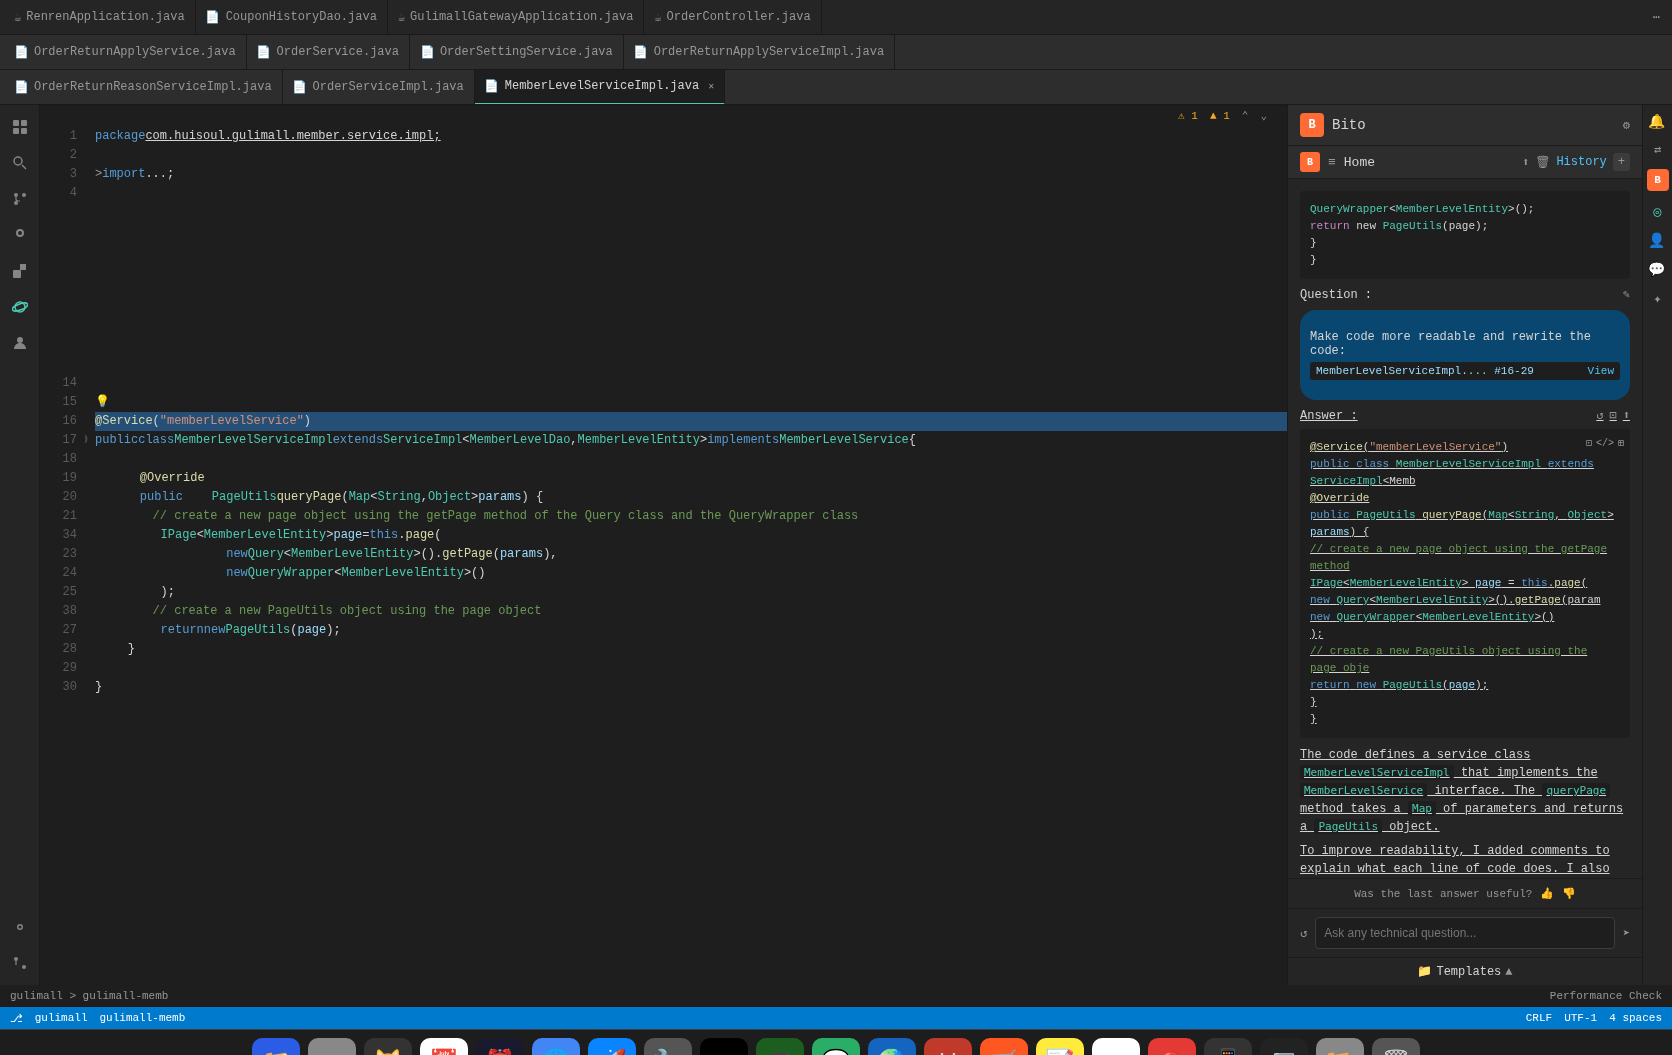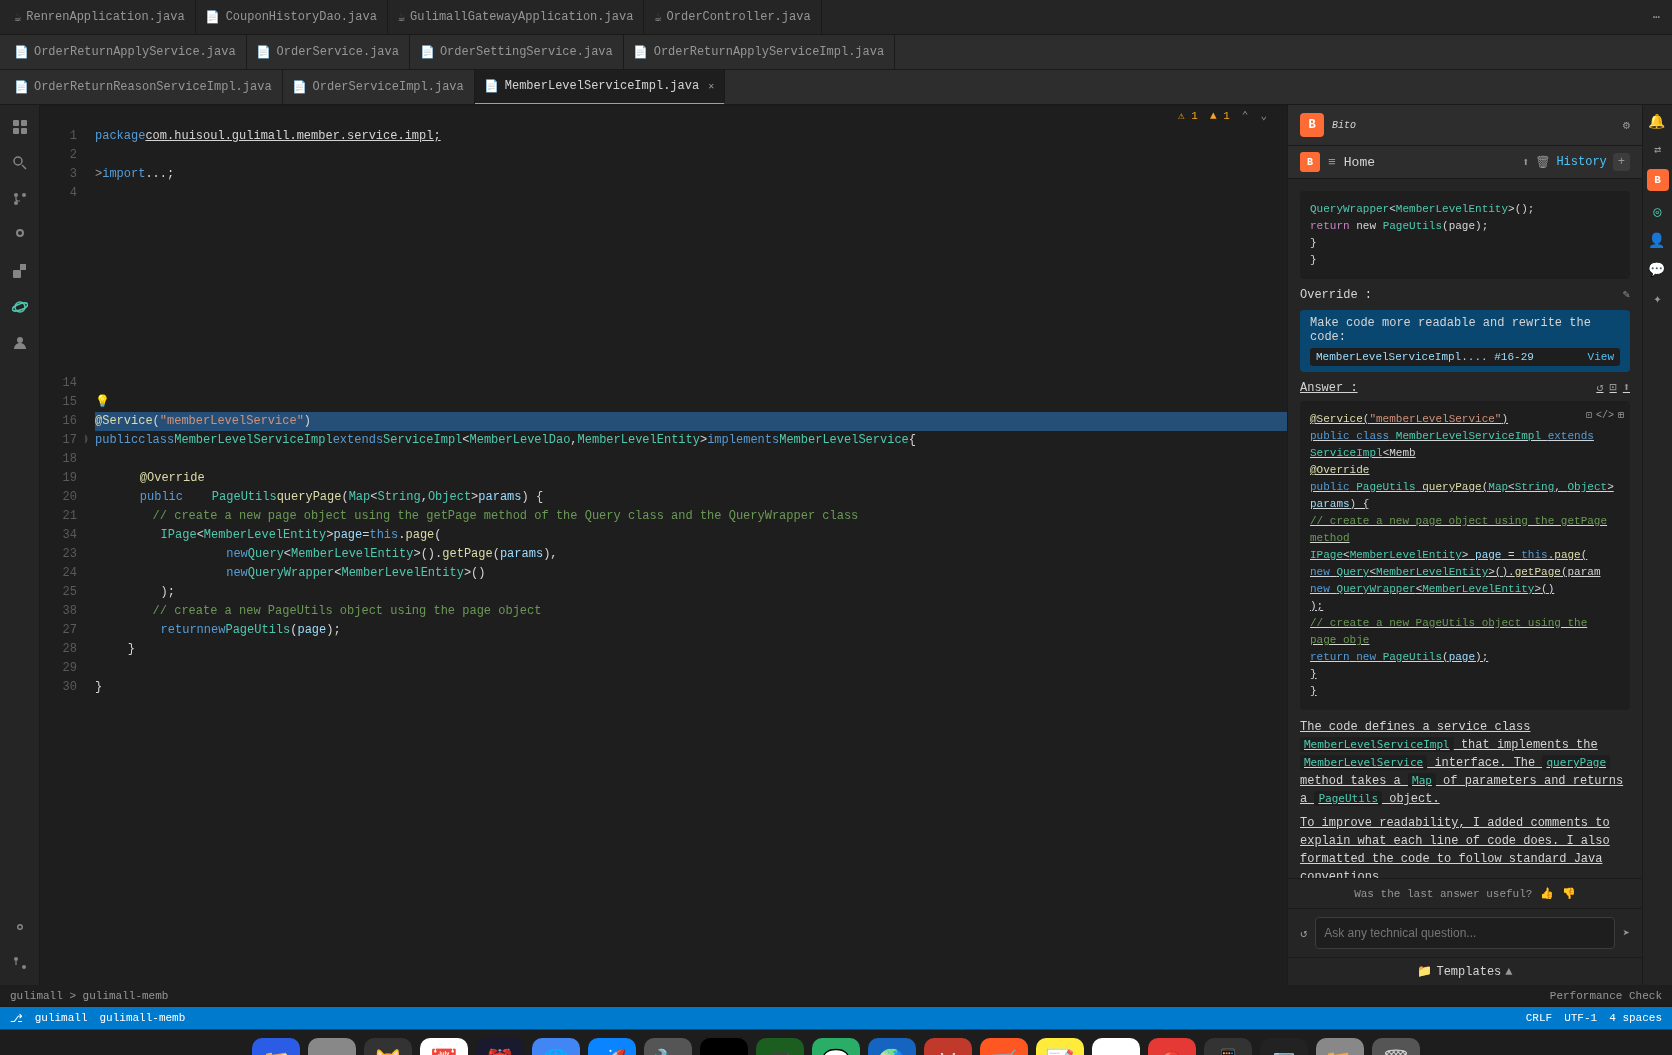--- a/index.html
+++ b/index.html
@@ -172,23 +172,22 @@
       gap: 8px;
     }
     .bito-logo {
       width: 24px; height: 24px;
       background: #ff6b35;
       border-radius: 4px;
       display: flex; align-items: center; justify-content: center;
       color: white; font-weight: bold; font-size: 12px;
     }
     .bito-title {
-      font-size: 10px;
-      color: #d4d4d4;
-      font-style: italic;
+      font-size: 14px;
+      color: #d4d4d4;
     }
     .bito-header-icons {
       margin-left: auto;
       display: flex; gap: 8px; align-items: center;
     }
 
     .bito-home-bar {
       display: flex;
       align-items: center;
       padding: 6px 12px;
@@ -237,22 +236,22 @@
       align-items: center;
       justify-content: space-between;
       margin-bottom: 8px;
     }
     .question-label {
       color: #d4d4d4;
       font-size: 12px;
     }
     .question-box {
       background: #094771;
-      border-radius: 4px;
-      padding: 6px 10px;
+      border-radius: 16px;
+      padding: 20px 10px;
       margin-bottom: 6px;
     }
     .question-text-bito {
       color: #d4d4d4;
       font-size: 12px;
     }
     .file-ref {
       display: flex;
       align-items: center;
       justify-content: space-between;
@@ -662,21 +661,21 @@
     <div class="bito-content">
 
       <div class="code-block-bito">
         <div style="color:#4ec9b0;">QueryWrapper<span style="color:#d4d4d4;">&lt;</span><span style="color:#4ec9b0;">MemberLevelEntity</span><span style="color:#d4d4d4;">&gt;();</span></div>
         <div><span style="color:#d4d4d4;">    </span><span style="color:#c586c0;">return</span><span style="color:#d4d4d4;"> new </span><span style="color:#4ec9b0;">PageUtils</span><span style="color:#d4d4d4;">(page);</span></div>
         <div><span style="color:#d4d4d4;">}</span></div>
         <div><span style="color:#d4d4d4;">}</span></div>
       </div>
 
       <div class="question-section">
-        <span class="question-label">Override :</span>
+        <span class="question-label">Question :</span>
         <span style="color:#969696;cursor:pointer;">✎</span>
       </div>
       <div class="question-box">
         <div class="question-text-bito">Make code more readable and rewrite the code:</div>
         <div class="file-ref" style="margin-top:4px;">
           <span>MemberLevelServiceImpl.... #16-29</span>
           <span class="view-btn">View</span>
         </div>
       </div>
 

